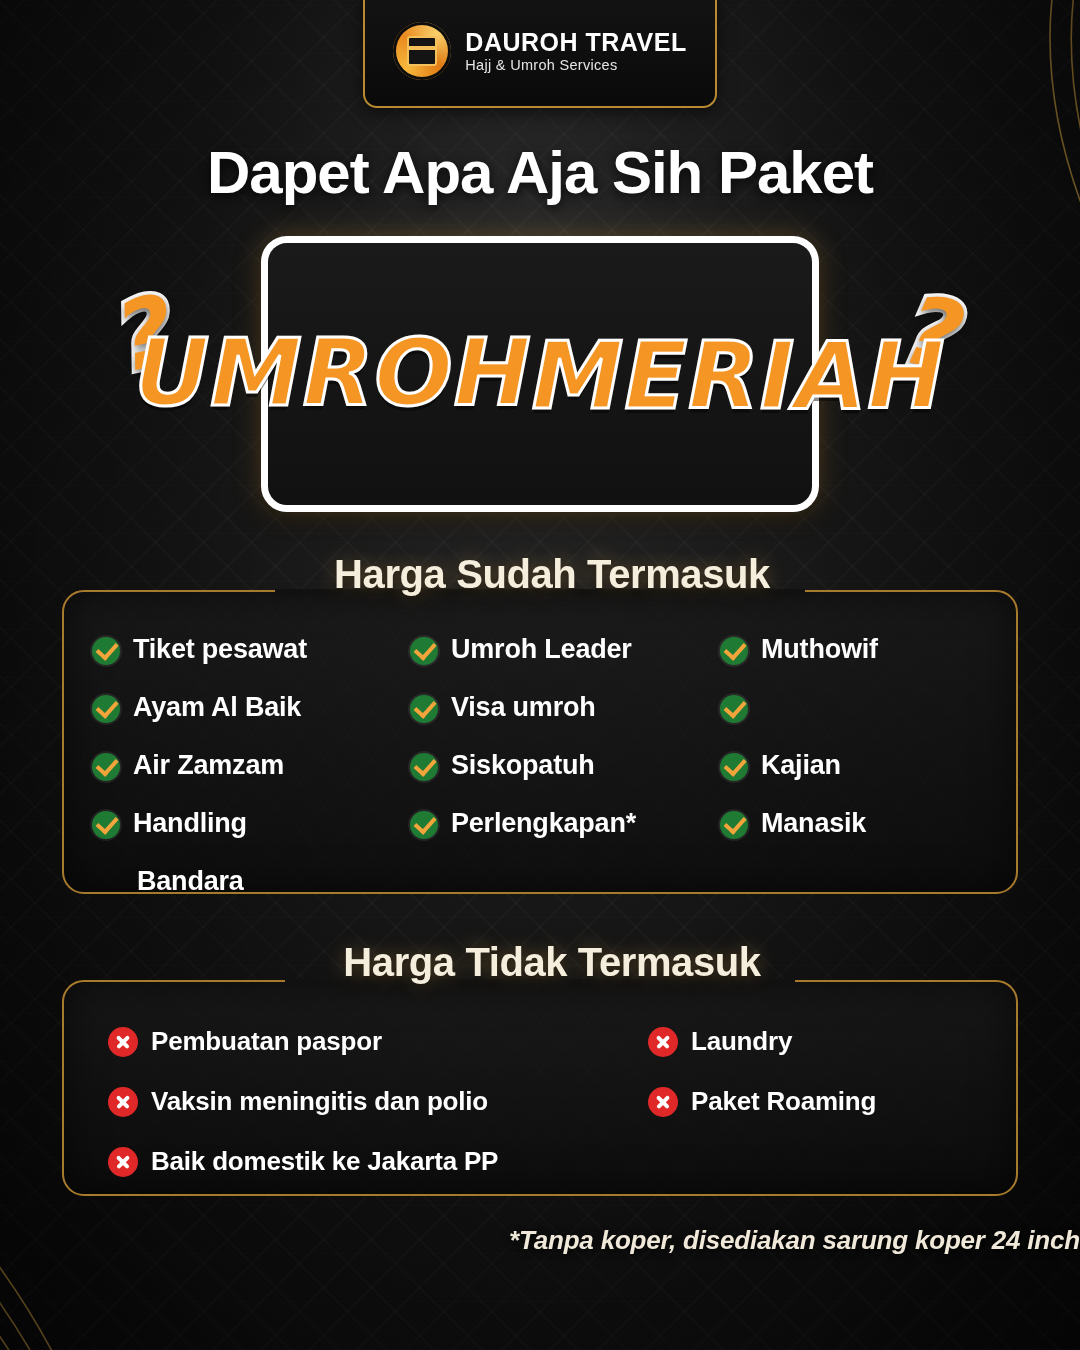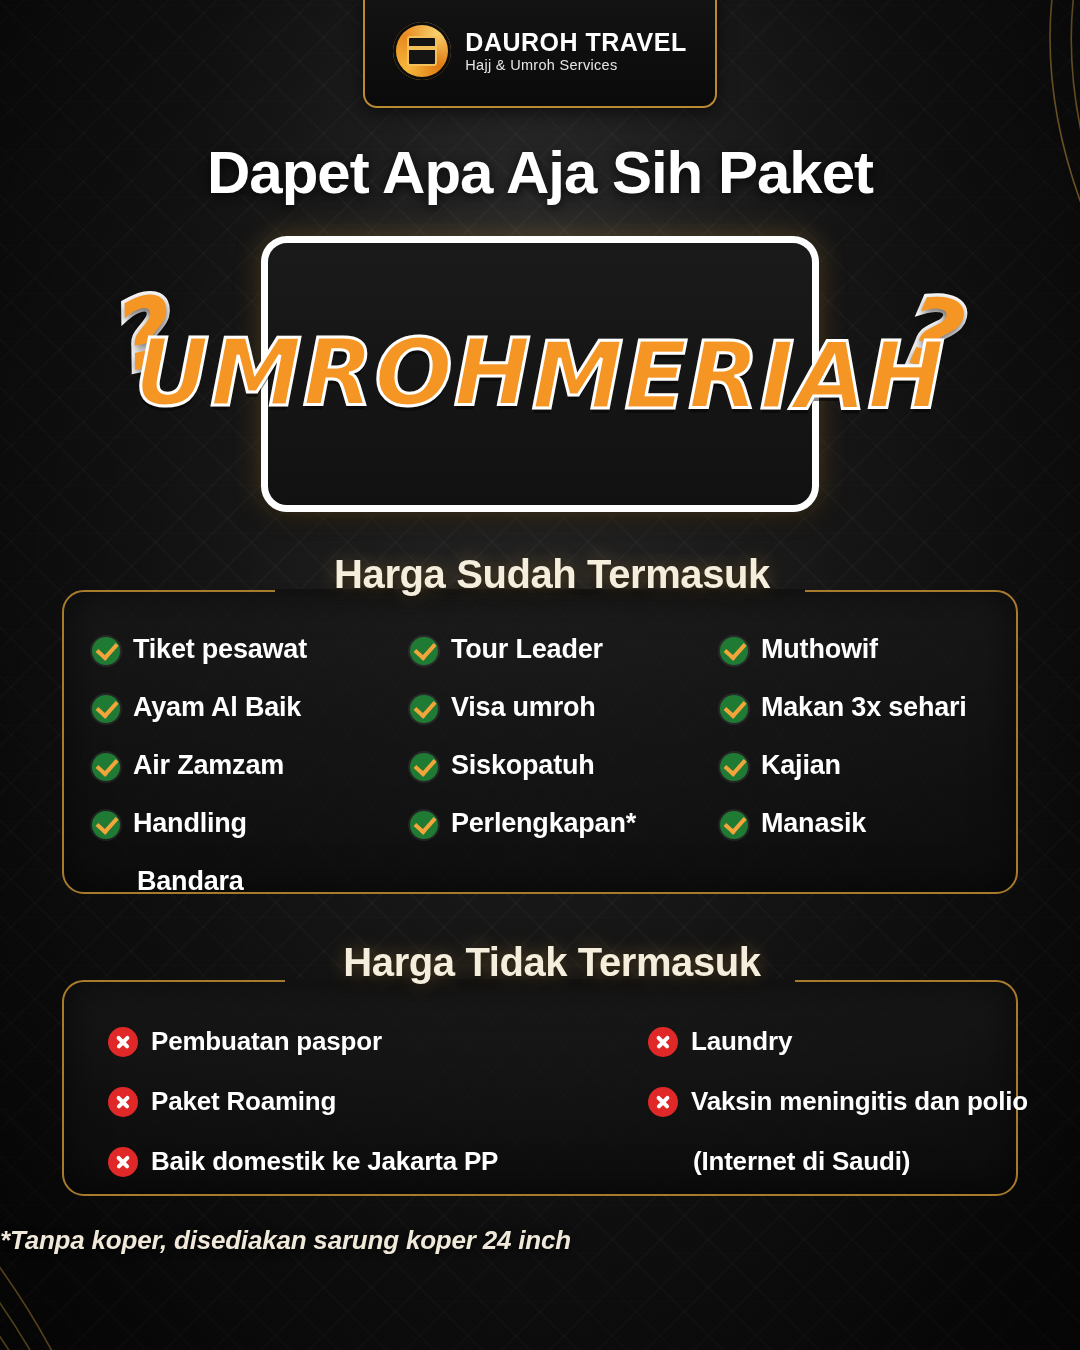--- a/index.html
+++ b/index.html
@@ -173,21 +173,21 @@
   .cross:after{transform:translate(-50%,-50%) rotate(-45deg);}
 
   .grid-exc{
     position:absolute;top:1006px;left:108px;right:90px;
     display:grid;grid-template-columns:540px 1fr;
     row-gap:9px;
   }
   .grid-exc .item .label{font-size:26px;}
 
   .footnote{
-    position:absolute;left:0;right:0;top:1225px;text-align:left;
+    position:absolute;left:0;right:0;top:1225px;text-align:right;
     color:#f0e9da;font-size:26px;font-style:italic;font-weight:bold;
     letter-spacing:-.2px;
     text-shadow:0 2px 8px rgba(0,0,0,.8);
   }
 </style>
 </head>
 <body>
 
 <div class="poster">
   <div class="texture"></div>
@@ -261,39 +261,38 @@
   </div>
   <div class="sec-title inc">Harga Sudah Termasuk</div>
 
   <div class="grid-inc">
     <div class="item">
       <span class="check"></span>
       <span class="label">Tiket pesawat</span>
     </div>
     <div class="item">
       <span class="check"></span>
-      <span class="label">Tour Leader</span>
+      <span class="label">Umroh Leader</span>
     </div>
 
     <div class="item">
       <span class="check"></span>
       <span class="label">Muthowif</span>
     </div>
     <div class="item">
       <span class="check"></span>
       <span class="label">Ayam Al Baik</span>
     </div>
 
     <div class="item">
       <span class="check"></span>
       <span class="label">Visa umroh</span>
     </div>
     <div class="item">
       <span class="check"></span>
-      <span class="label">Makan 3x sehari</span>
     </div>
     <div class="item">
       <span class="check"></span>
       <span class="label">Air Zamzam</span>
     </div>
 
     <div class="item">
       <span class="check"></span>
       <span class="label">Siskopatuh</span>
     </div>
@@ -329,30 +328,27 @@
       <span class="cross"></span>
       <span class="label">Pembuatan paspor</span>
     </div>
     <div class="item">
       <span class="cross"></span>
       <span class="label">Laundry</span>
     </div>
 
     <div class="item">
       <span class="cross"></span>
+      <span class="label">Vaksin meningitis dan polio</span>
+    </div>
+    <div class="item">
+      <span class="cross"></span>
       <span class="label">Paket Roaming</span>
     </div>
-    <div class="item">
-      <span class="cross"></span>
-      <span class="label">Vaksin meningitis dan polio</span>
-    </div>
 
     <div class="item">
       <span class="cross"></span>
       <span class="label">Baik domestik ke Jakarta PP</span>
-    </div>
-    <div class="item">
-      <span class="label plain">(Internet di Saudi)</span>
     </div>
   </div>
 
   <div class="footnote">*Tanpa koper, disediakan sarung koper 24 inch</div>
 </div>
 
 </body></html>

